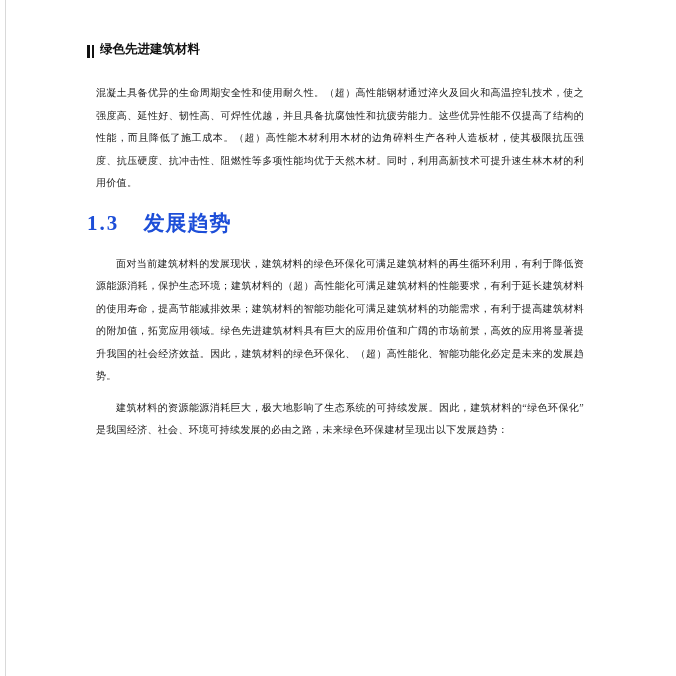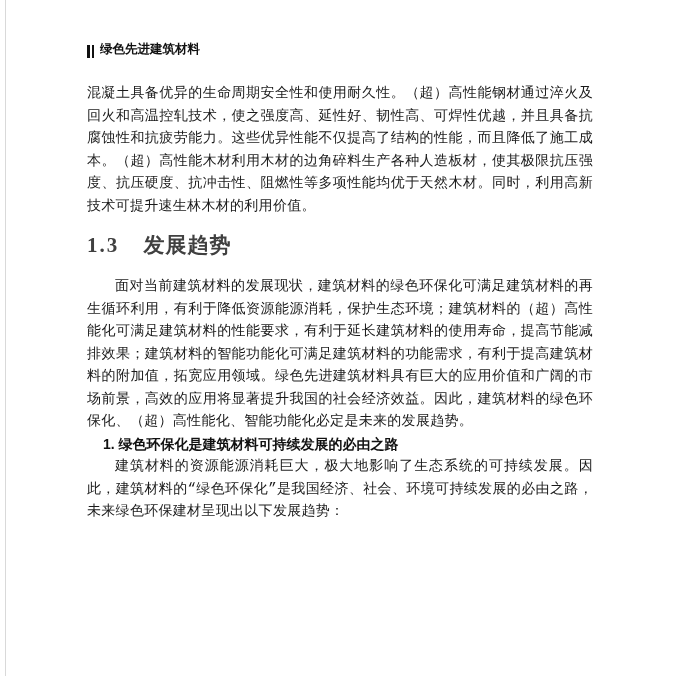--- a/index.html
+++ b/index.html
@@ -45,27 +45,26 @@
     gap: 2px;
     align-items: center;
   }
   .hdr-icon i {
     display: block;
     width: 2.5px;
     height: 13px;
     background: #111111;
   }
   .body-text {
-    margin: 0;
-    font-size: 14px;
+    margin: 9px;
+    font-size: 10px;
     line-height: 22.5px;
     text-align: justify;
     text-indent: 2em;
     letter-spacing: 0.3px;
-    font-family: Liberation Mono, monospace;
   }
   .body-text.no-indent {
     text-indent: 0;
   }
   .first-para {
     margin-top: 24px;
   }
   .sub-heading {
     margin: 0;
     padding-left: 16px;
@@ -73,21 +72,21 @@
     font-weight: bold;
     font-size: 14px;
     line-height: 22.5px;
     color: #111111;
   }
   .section-heading {
     margin: 16px 0 0 0;
     font-weight: bold;
     font-size: 21px;
     line-height: 25px;
-    color: #404040;
+    color: #1d4ed8;
     font-family: "Liberation Serif", "DejaVu Serif", serif;
   }
   .section-heading .sec-num {
     letter-spacing: 2px;
   }
   .section-heading .sec-title {
     margin-left: 0.9em;
     letter-spacing: 1px;
   }
   .after-heading {
@@ -114,18 +113,17 @@
 
 
 
     <h2 class="section-heading">
       <span class="sec-num">1.3</span>
       <span class="sec-title">发展趋势</span>
     </h2>
 
     <p class="body-text after-heading">面对当前建筑材料的发展现状，建筑材料的绿色环保化可满足建筑材料的再生循环利用，有利于降低资源能源消耗，保护生态环境；建筑材料的（超）高性能化可满足建筑材料的性能要求，有利于延长建筑材料的使用寿命，提高节能减排效果；建筑材料的智能功能化可满足建筑材料的功能需求，有利于提高建筑材料的附加值，拓宽应用领域。绿色先进建筑材料具有巨大的应用价值和广阔的市场前景，高效的应用将显著提升我国的社会经济效益。因此，建筑材料的绿色环保化、（超）高性能化、智能功能化必定是未来的发展趋势。</p>
 
-    <h4 class="sub-heading">1. 绿色环保化是建筑材料可持续发展的必由之路</h4>
 
     <p class="body-text">建筑材料的资源能源消耗巨大，极大地影响了生态系统的可持续发展。因此，建筑材料的“绿色环保化”是我国经济、社会、环境可持续发展的必由之路，未来绿色环保建材呈现出以下发展趋势：</p>
 
   </div>
 </div>
 
 </body></html>

